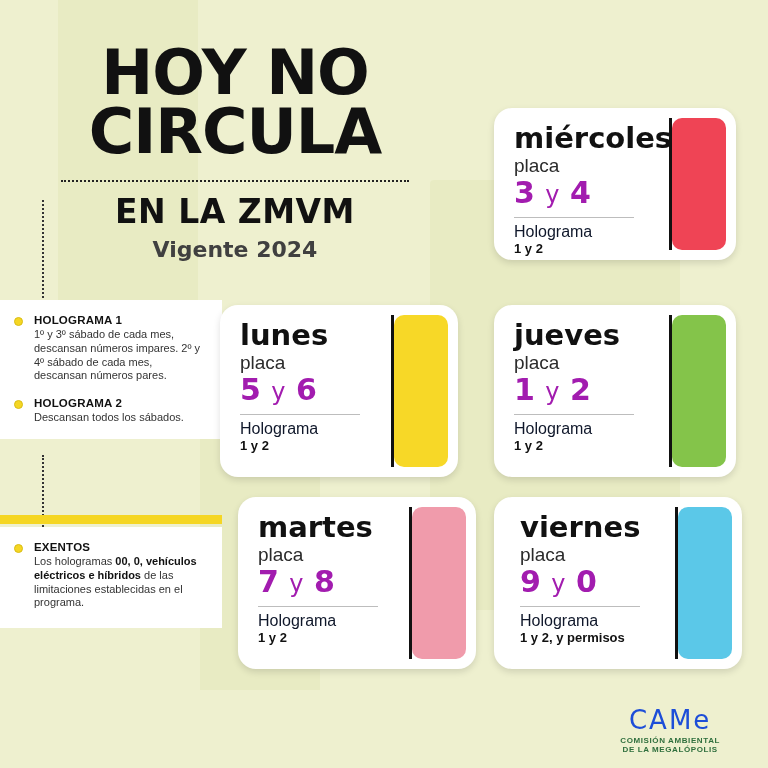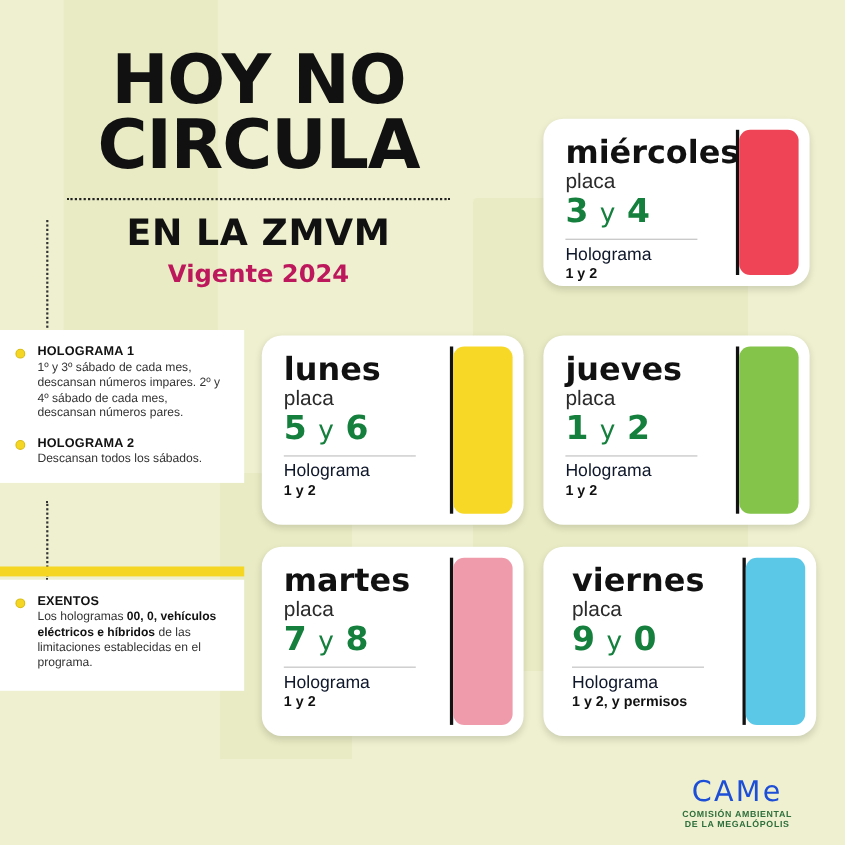--- a/index.html
+++ b/index.html
@@ -46,21 +46,21 @@
     font-size: 33px;
     font-weight: bold;
     letter-spacing: 0.5px;
     font-family: "DejaVu Sans", sans-serif;
     text-align: center;
   }
   .title-year {
     font-size: 22px;
     font-weight: bold;
     margin-top: 6px;
-    color: #be185d;
+    color: #404040;
     font-family: "DejaVu Sans", sans-serif;
   }
 
   
   .notes {
     position: absolute;
     left: 0; top: 300px;
     width: 222px;
     background: #ffffff;
     padding: 14px 14px 14px 34px;
@@ -144,21 +144,21 @@
     margin-bottom: 2px;
   }
   .placa-label {
     font-size: 19px;
     color: #2b2b2b;
     margin-bottom: 0px;
   }
   .numbers {
     font-size: 30px;
     font-weight: bold;
-    color: #15803d;
+    color: #a21caf;
     font-family: "DejaVu Sans", sans-serif;
     line-height: 1.05;
   }
   .numbers .y {
     font-weight: normal;
     font-size: 24px;
   }
   .holo-rule {
     width: 120px;
     border-top: 1.5px solid #bdbdbd;
@@ -170,21 +170,21 @@
     line-height: 1.15;
   }
   .holo-value {
     font-size: 13px;
     font-weight: bold;
     color: #111;
   }
 
   
   #card-miercoles { left: 494px; top: 108px;  width: 242px; height: 152px; }
-  #card-lunes     { left: 238px; top: 305px;  width: 238px; height: 172px; }
+  #card-lunes     { left: 220px; top: 305px;  width: 238px; height: 172px; }
   #card-jueves    { left: 494px; top: 305px;  width: 242px; height: 172px; }
   #card-martes    { left: 238px; top: 497px;  width: 238px; height: 172px; }
   #card-viernes   { left: 494px; top: 497px;  width: 248px; height: 172px; padding-left: 26px; }
 
   
   .footer {
     position: absolute;
     right: 48px; bottom: 14px;
     text-align: center;
     color: #3a8a4a;

